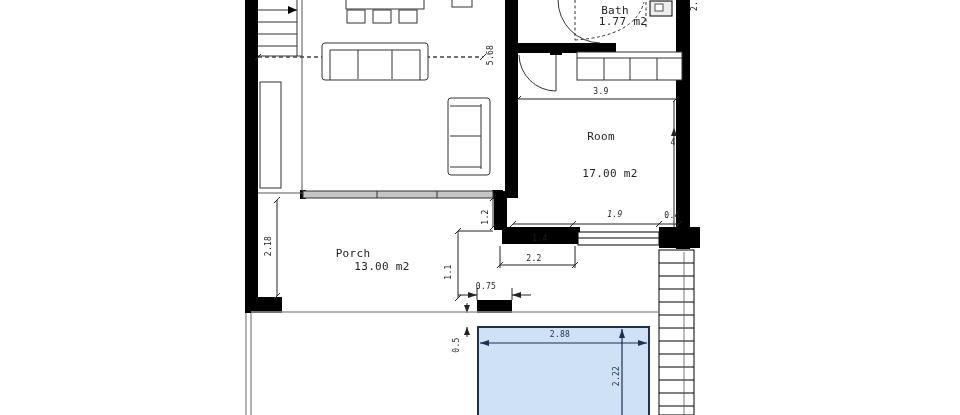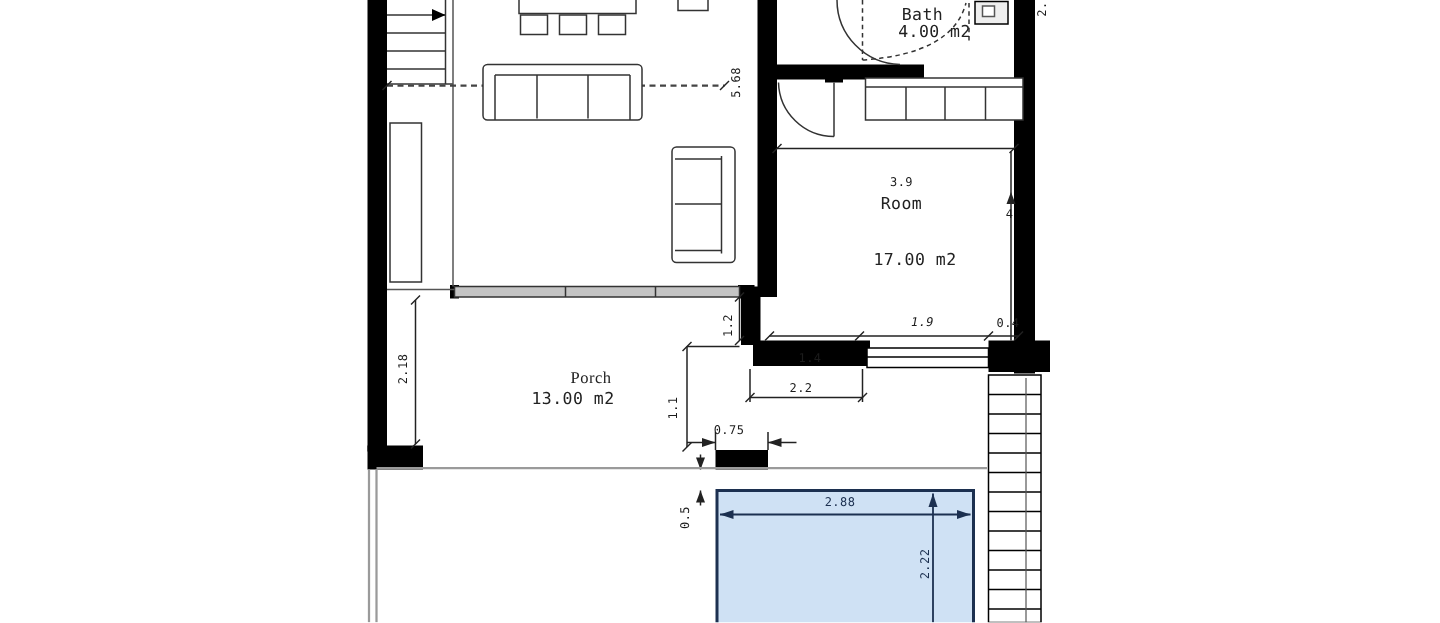--- a/index.html
+++ b/index.html
@@ -194,27 +194,27 @@
       <line x1="659" y1="354" x2="694" y2="354"></line>
       <line x1="659" y1="367" x2="694" y2="367"></line>
       <line x1="659" y1="380" x2="694" y2="380"></line>
       <line x1="659" y1="393" x2="694" y2="393"></line>
       <line x1="659" y1="406" x2="694" y2="406"></line>
       <line x1="684" y1="252" x2="684" y2="415" stroke-width="0.8" stroke="#555"></line>
     </g>
   </svg>
 
   <span class="lbl room" style="left:615px;top:10px;">Bath</span>
-  <span class="lbl room" style="left:623px;top:21px;">4.00 m2</span>
+  <span class="lbl room" style="left:623px;top:21px;">1.77 m2</span>
   <span class="lbl room" style="left:601px;top:136px;">Room</span>
   <span class="lbl room" style="left:610px;top:149px;margin-top:24px;">17.00 m2</span>
-  <span class="lbl room" style="left:394px;top:253px;font-family:Liberation Serif, serif;">Porch</span>
+  <span class="lbl room" style="left:353px;top:253px;">Porch</span>
   <span class="lbl room" style="left:382px;top:266px;">13.00 m2</span>
 
-  <span class="lbl" style="left:601px;top:92px;margin-top:30px;">3.9</span>
+  <span class="lbl" style="left:601px;top:92px;">3.9</span>
   <span class="lbl" style="left:540px;top:215px;margin-top:24px;">1.4</span>
   <span class="lbl" style="left:615px;top:215px;font-style:italic;">1.9</span>
   <span class="lbl" style="left:672px;top:216px;">0.4</span>
   <span class="lbl" style="left:534px;top:259px;">2.2</span>
   <span class="lbl" style="left:471px;top:287px;margin-left:15px;">0.75</span>
   <span class="lbl" style="left:673px;top:143px;">4</span>
   <span class="lbl navy" style="left:560px;top:335px;">2.88</span>
 
   <span class="lbl v" style="left:491px;top:55px;">5.68</span>
   <span class="lbl v" style="left:486px;top:217px;">1.2</span>

